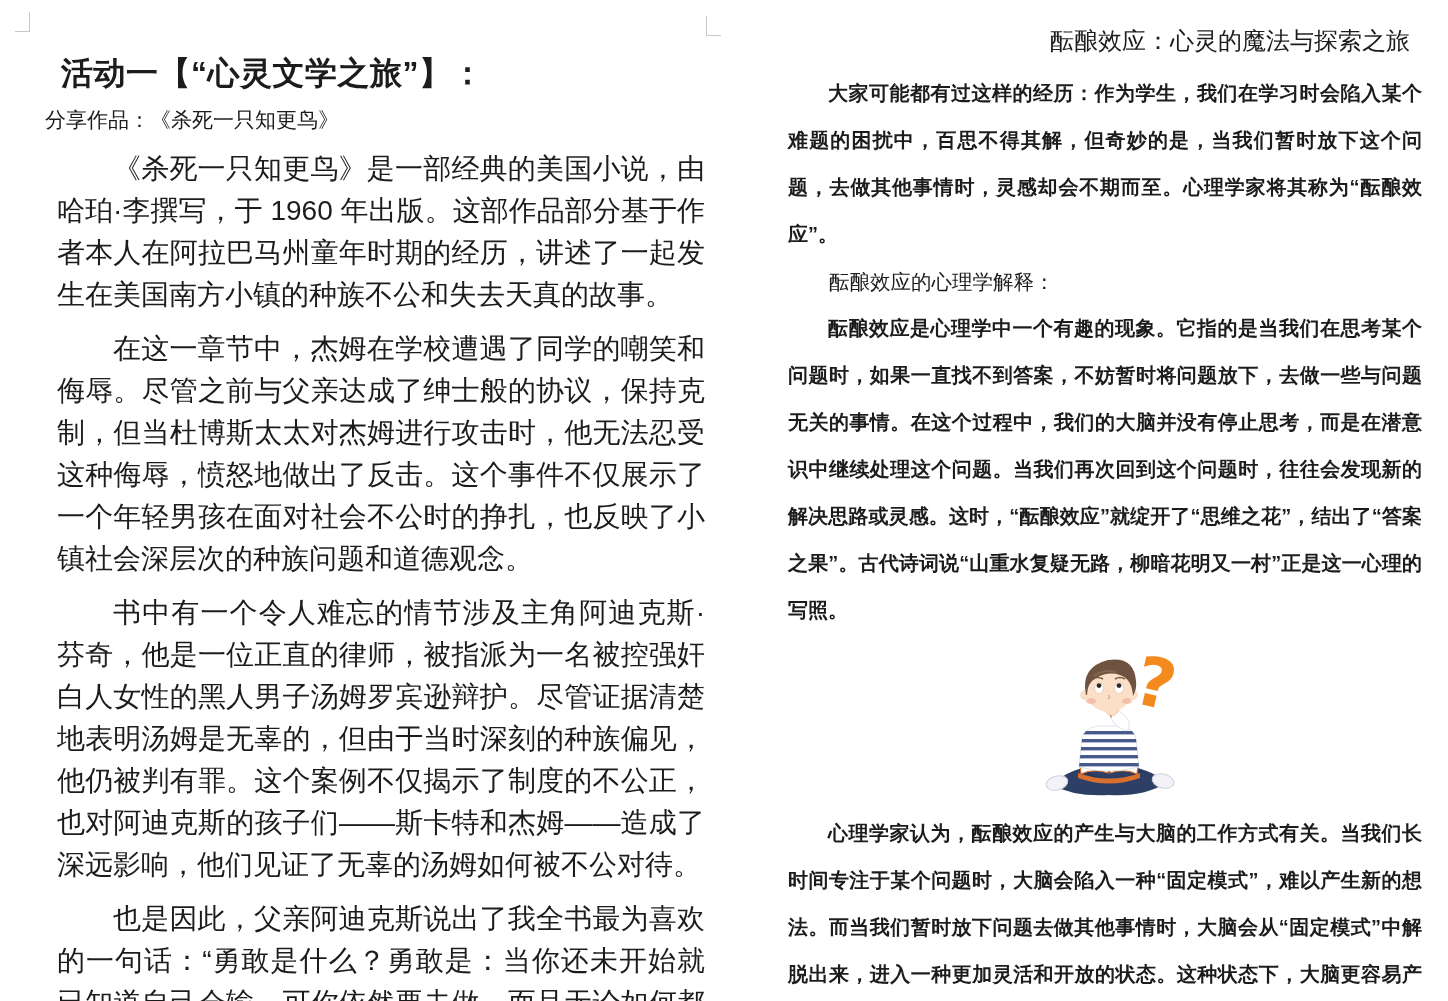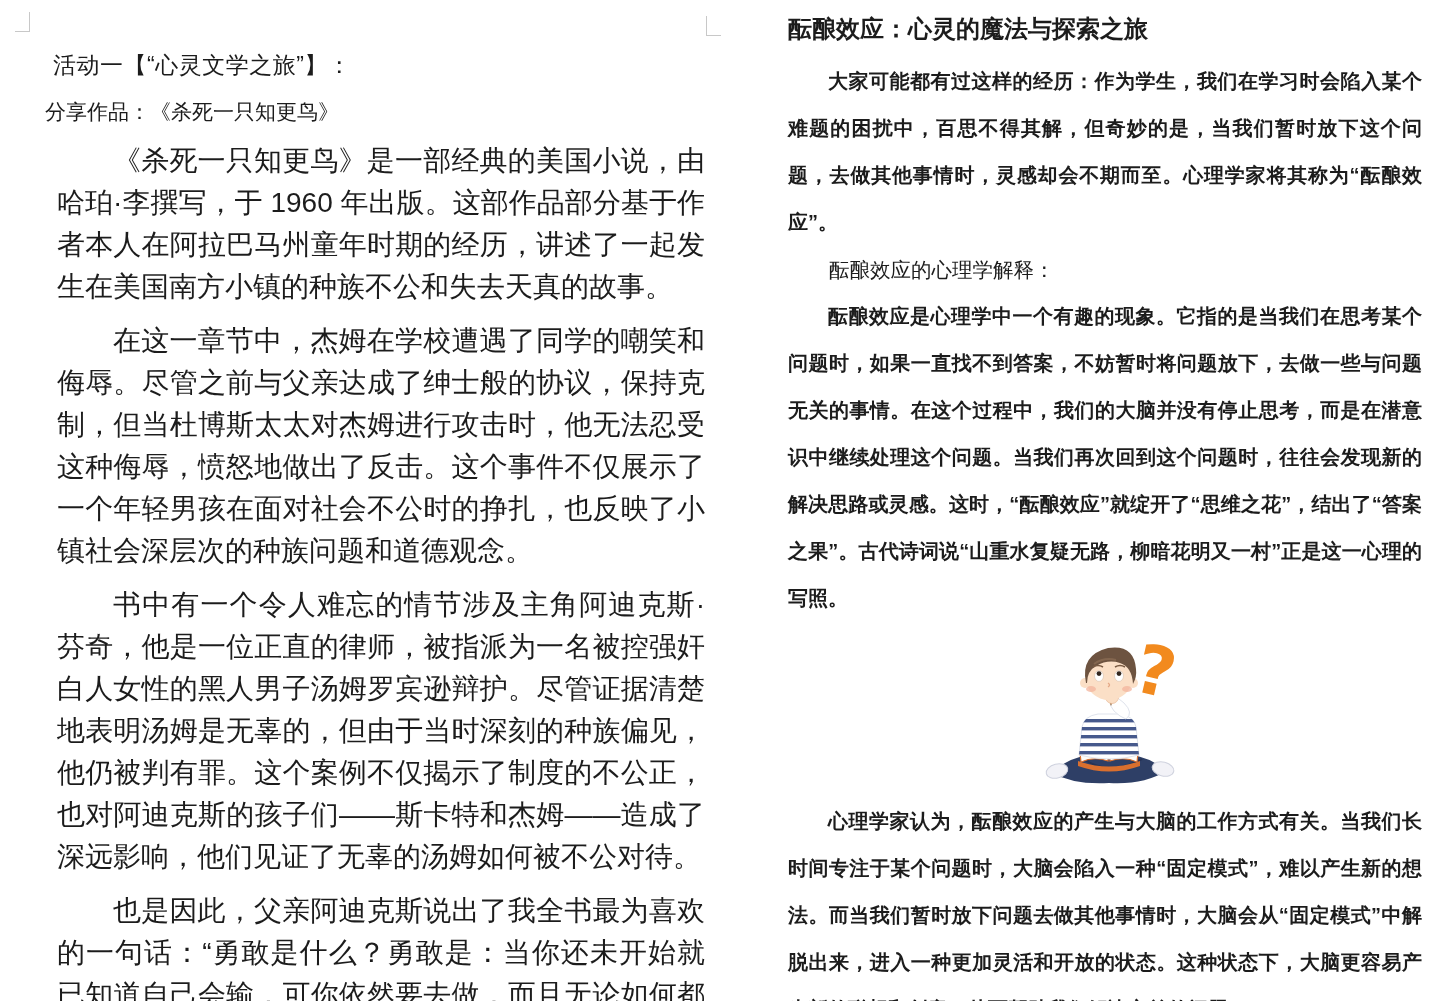--- a/index.html
+++ b/index.html
@@ -14,33 +14,33 @@
   
   .crop-mark{position:absolute;width:14px;height:19px;}
   .crop-mark.tl{left:15px;top:12px;border-right:1px solid #c8c8c8;border-bottom:1px solid #c8c8c8;}
   .crop-mark.tr{left:706px;top:16px;border-left:1px solid #c8c8c8;border-bottom:1px solid #c8c8c8;}
 
   .page{position:absolute;background:#fff;}
   .page-left{left:45px;top:40px;width:672px;}
   .page-right{left:788px;top:12px;width:634px;}
 
   .h-activity{
-    font-size:23px;font-weight:normal;line-height:34px;margin:8px;letter-spacing:.5px;
+    font-size:32px;font-weight:bold;line-height:34px;margin:16px;letter-spacing:.5px;
   }
   .h-share{
     font-size:21px;font-weight:normal;line-height:28px;margin:16px 0 0 0;
   }
   .page-left p{
     margin:12px;font-size:28px;line-height:42px;text-indent:2em;
     text-align:justify;text-justify:inter-ideograph;
   }
   .page-left .body-block{margin-top:14px;}
 
   .r-title{
-    font-size:24px;font-weight:bold;line-height:34px;text-align:left;margin:0;
+    font-size:24px;font-weight:normal;line-height:34px;text-align:right;margin:12px;
   }
   .page-right p{
     margin:0;font-size:20px;line-height:47px;text-indent:2em;
     text-align:justify;text-justify:inter-ideograph;font-weight:bold;
   }
   .page-right .first-para{margin-top:12px;}
   .r-subhead{
     font-size:20.5px;font-weight:normal;line-height:47px;text-indent:2em;margin:0;
   }
 

